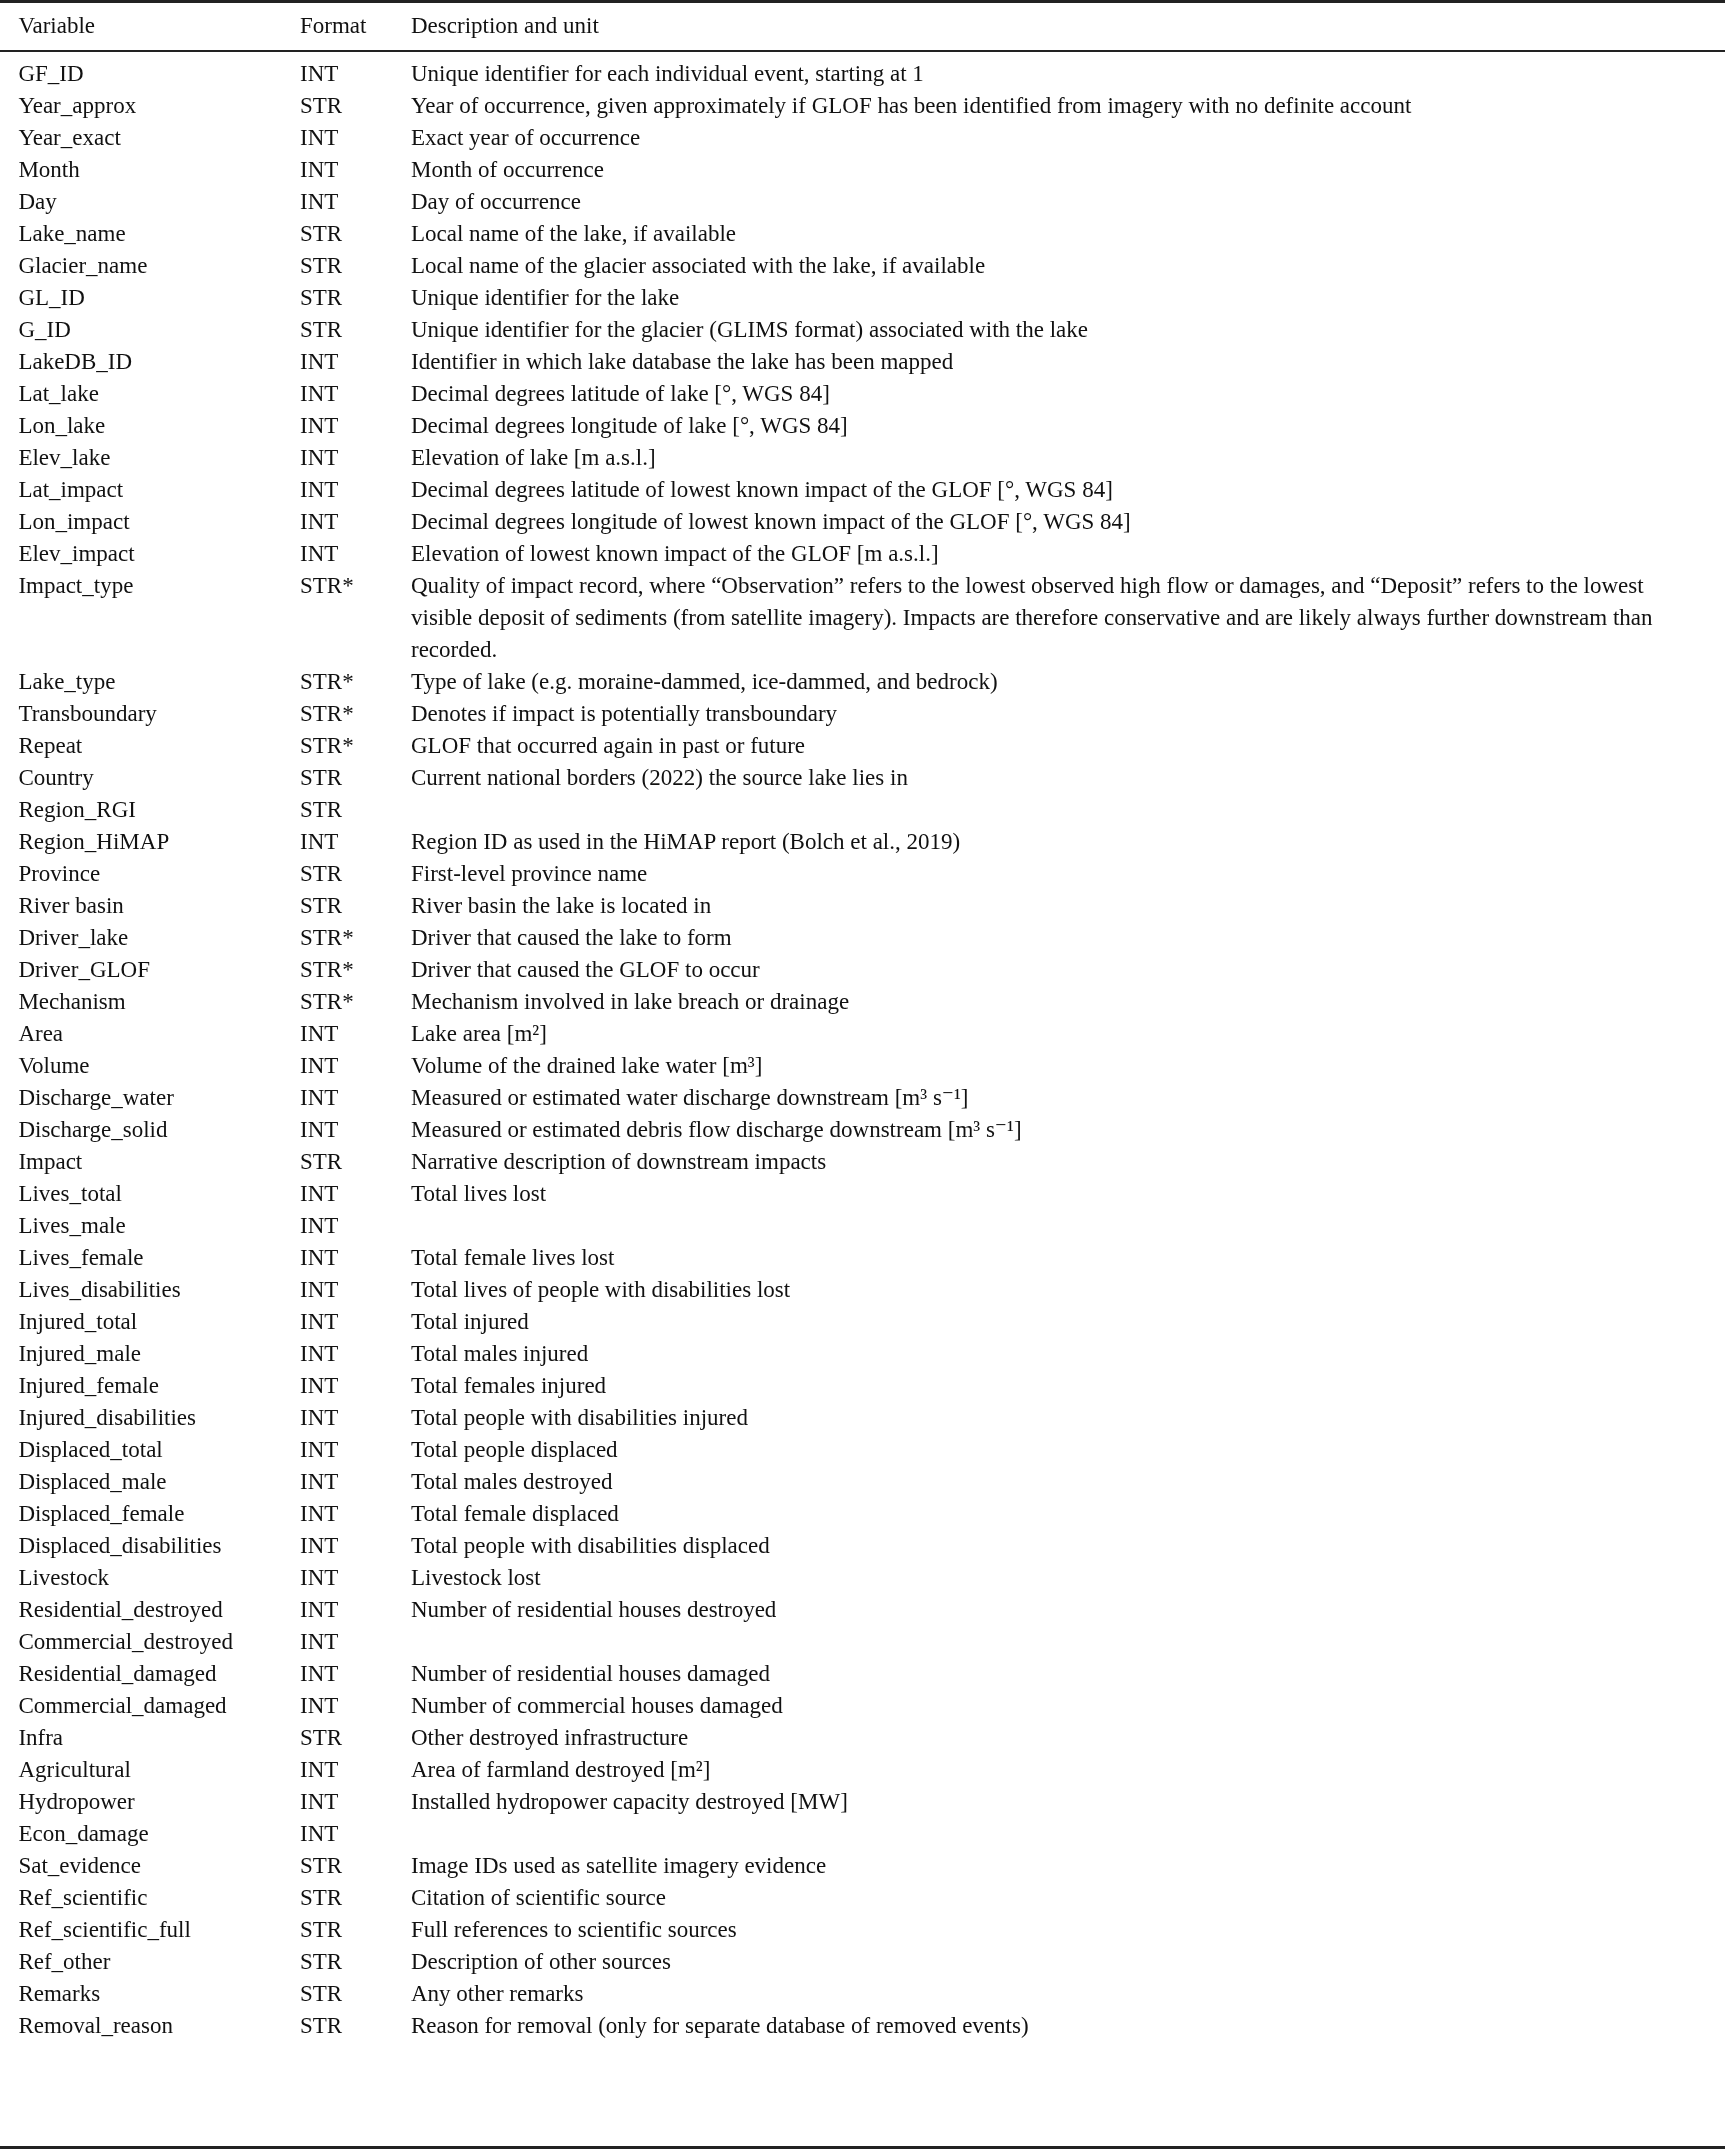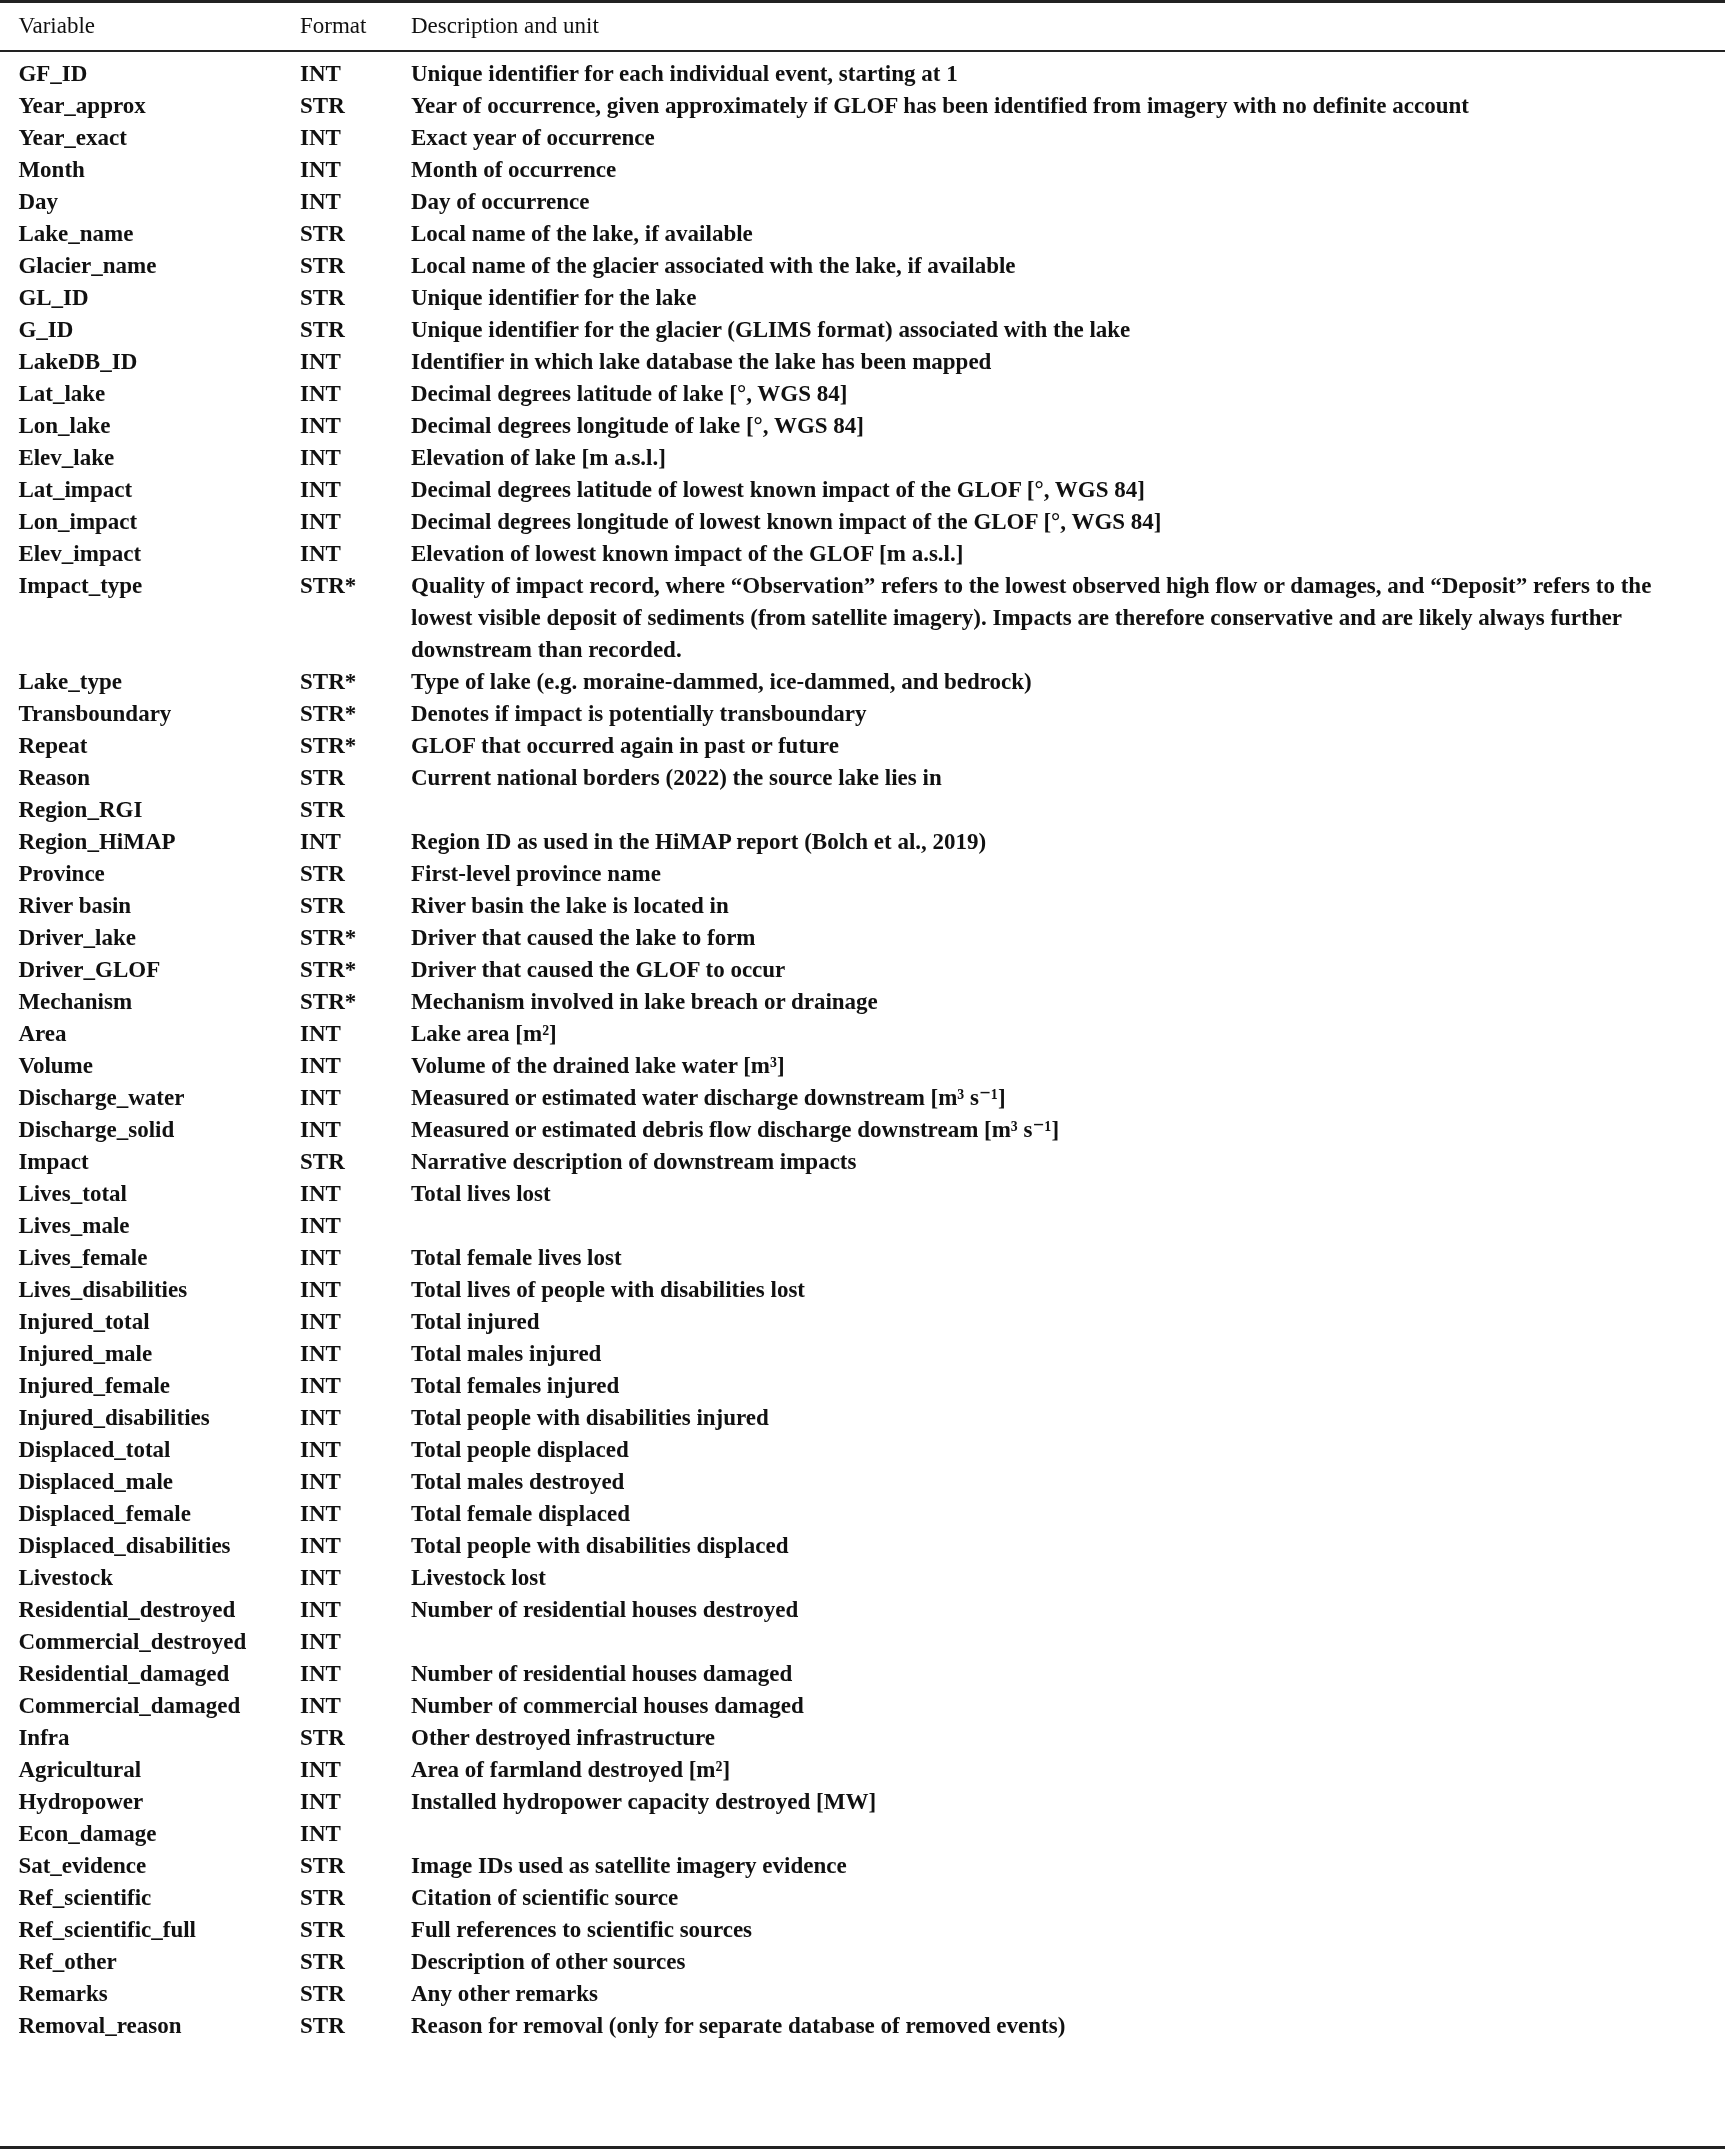--- a/index.html
+++ b/index.html
@@ -18,21 +18,21 @@
     .rule-bottom { top: 2146px; height: 2.5px; }
 
     .header {
       position: absolute; top: 10px; left: 0; width: 1490px; height: 33px;
     }
     .cell { position: absolute; white-space: nowrap; line-height: 32px; }
     .c-var { left: 18.4px; }
     .c-fmt { left: 300px; }
     .c-desc { left: 411px; width: 1298px; white-space: normal; }
 
-    .body-rows { position: absolute; top: 58px; left: 0; width: 1726px; font-weight: bold; }
+    .body-rows { position: absolute; top: 58px; left: 0; width: 1726px; }
     .row { position: relative; width: 1726px; min-height: 32px; }
     .row .cell { top: 0; }
     .row .c-desc { position: relative; display: block; margin-left: 411px; left: 0; line-height: 32px; }
   </style>
 </head>
 <body>
 
 <div class="rule rule-top"></div>
 
 <div class="header">
@@ -138,21 +138,21 @@
       <span class="cell c-var">Transboundary</span>
       <span class="cell c-fmt">STR*</span>
       <span class="cell c-desc">Denotes if impact is potentially transboundary</span>
     </div>
     <div class="row">
       <span class="cell c-var">Repeat</span>
       <span class="cell c-fmt">STR*</span>
       <span class="cell c-desc">GLOF that occurred again in past or future</span>
     </div>
     <div class="row">
-      <span class="cell c-var">Reason</span>
+      <span class="cell c-var">Country</span>
       <span class="cell c-fmt">STR</span>
       <span class="cell c-desc">Current national borders (2022) the source lake lies in</span>
     </div>
     <div class="row">
       <span class="cell c-var">Region_RGI</span>
       <span class="cell c-fmt">STR</span>
     </div>
     <div class="row">
       <span class="cell c-var">Region_HiMAP</span>
       <span class="cell c-fmt">INT</span>

